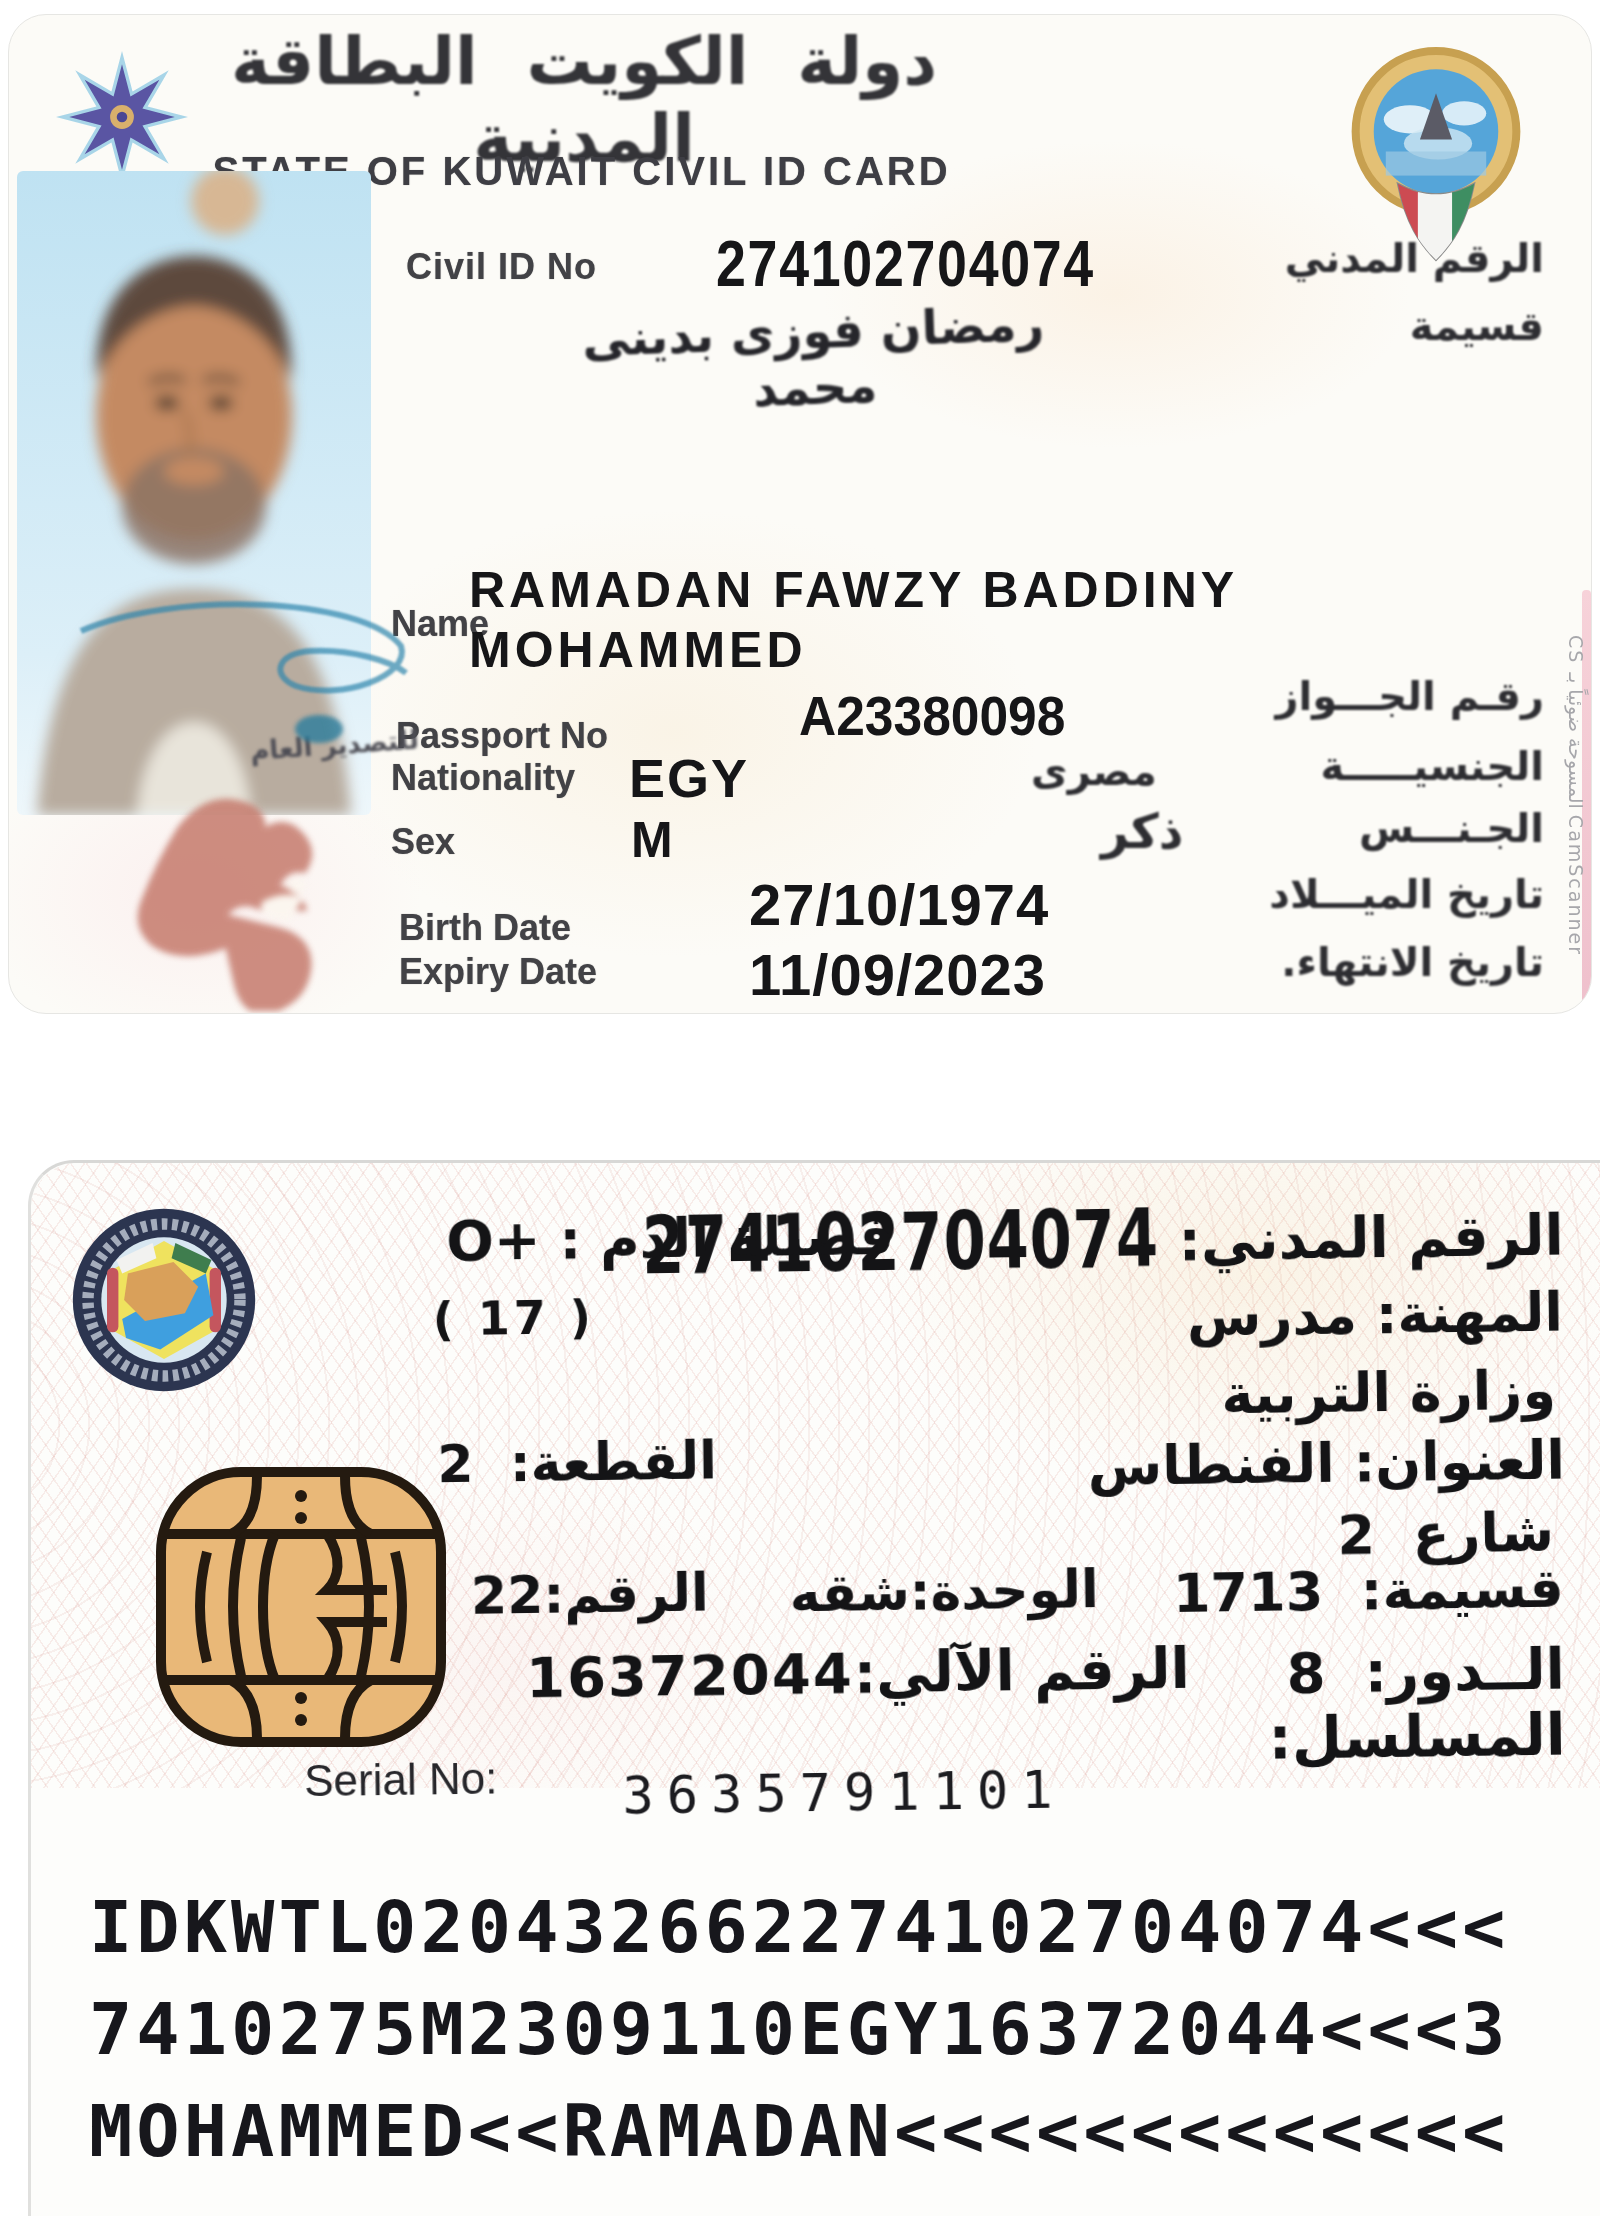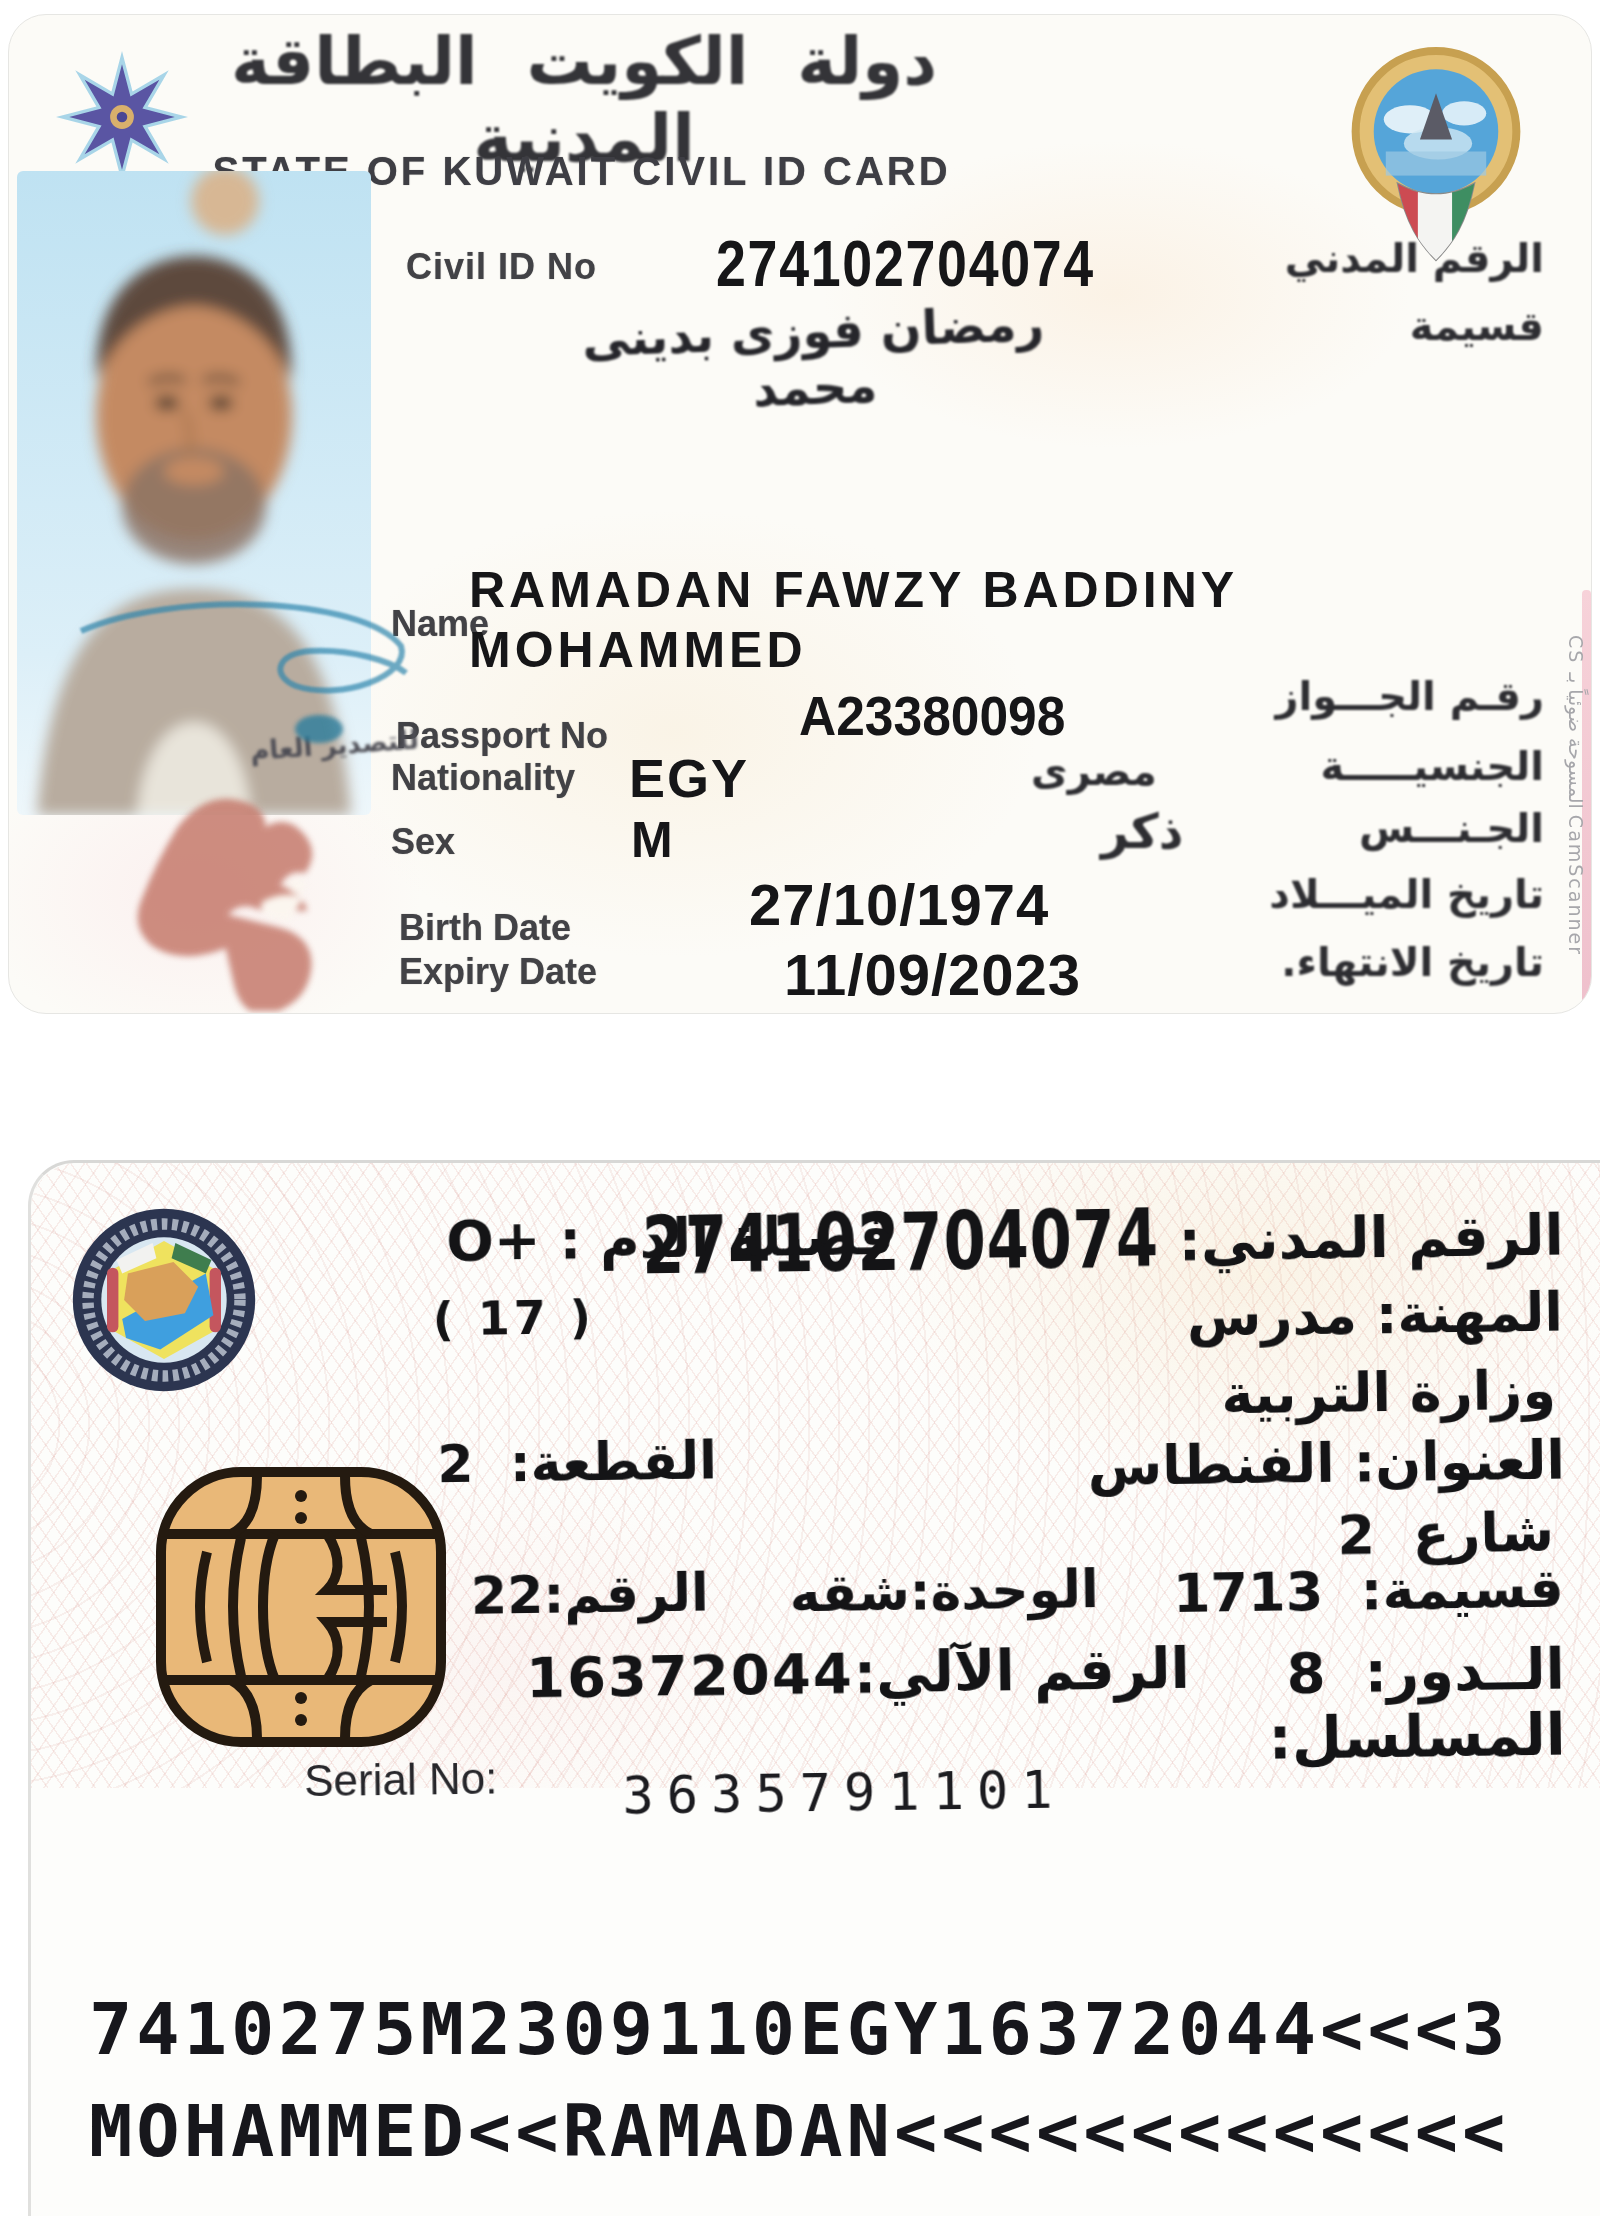--- a/index.html
+++ b/index.html
@@ -40,21 +40,21 @@
   .pass-val    { left:790px; top:668px; font-size:56px; transform:scaleX(.92); transform-origin:left top; filter:blur(.6px); }
   .nat-lbl     { left:382px; top:742px; font-size:36px; filter:blur(.6px); }
   .nat-val     { left:620px; top:732px; font-size:54px; letter-spacing:2px; filter:blur(.6px);text-align:center; }
   .nat-ar-val  { left:1022px; top:733px; font-size:40px; filter:blur(.8px); }
   .sex-lbl     { left:382px; top:806px; font-size:36px; filter:blur(.6px); }
   .sex-val     { left:622px; top:796px; font-size:50px; filter:blur(.6px); }
   .sex-ar-val  { left:1092px; top:788px; font-size:48px; filter:blur(.8px);text-align:right; }
   .birth-lbl   { left:390px; top:868px; font-size:36px; filter:blur(.6px);margin-top:24px; }
   .birth-val   { left:740px; top:856px; font-size:58px; letter-spacing:1px; filter:blur(.5px); }
   .exp-lbl     { left:390px; top:936px; font-size:36px; filter:blur(.6px); }
-  .exp-val     { left:740px; top:926px; font-size:58px; letter-spacing:1px; filter:blur(.5px);margin-left:35px; }
+  .exp-val     { left:740px; top:926px; font-size:58px; letter-spacing:1px; filter:blur(.5px); }
 
   .arlbl { right:47px; font-size:40px; text-align:right; filter:blur(.8px); white-space:nowrap; }
   .ar-civil { top:220px; } .ar-name { top:288px; } .ar-pass { top:658px; }
   .ar-nat { top:728px; } .ar-sex { top:790px; } .ar-birth { top:856px; } .ar-exp { top:924px; }
 
   .stamp { left:160px; top:718px; width:250px; font-size:26px; color:#4d4d55; direction:rtl;
            filter:blur(1.6px); transform:rotate(-4deg); font-weight:bold; }
   .edge-sliver { right:0; top:575px; width:9px; height:435px; border-radius:4px; opacity:.65;
                  background:linear-gradient(#f4bcc9,#e79fb4); }
   .cam-watermark { right:4px; top:620px; height:380px; writing-mode:vertical-rl; font-size:19px;
@@ -291,15 +291,16 @@
       <span class="num">8</span>
     </div>
     <div class="brow b-auto">
       <span>الرقم الآلي:</span><span class="num">16372044</span>
     </div>
     <div class="brow b-serial-ar">المسلسل:</div>
     <div class="b-serial-en">Serial No:</div>
     <div class="b-serial-val">3635791101</div>
   </div>
 
+  <div class="mrz mrz1">IDKWTL020432662274102704074&lt;&lt;&lt;</div>
   <div class="mrz mrz2">7410275M2309110EGY16372044&lt;&lt;&lt;3</div>
   <div class="mrz mrz3">MOHAMMED&lt;&lt;RAMADAN&lt;&lt;&lt;&lt;&lt;&lt;&lt;&lt;&lt;&lt;&lt;&lt;&lt;</div>
 </div>
 
 </body></html>

